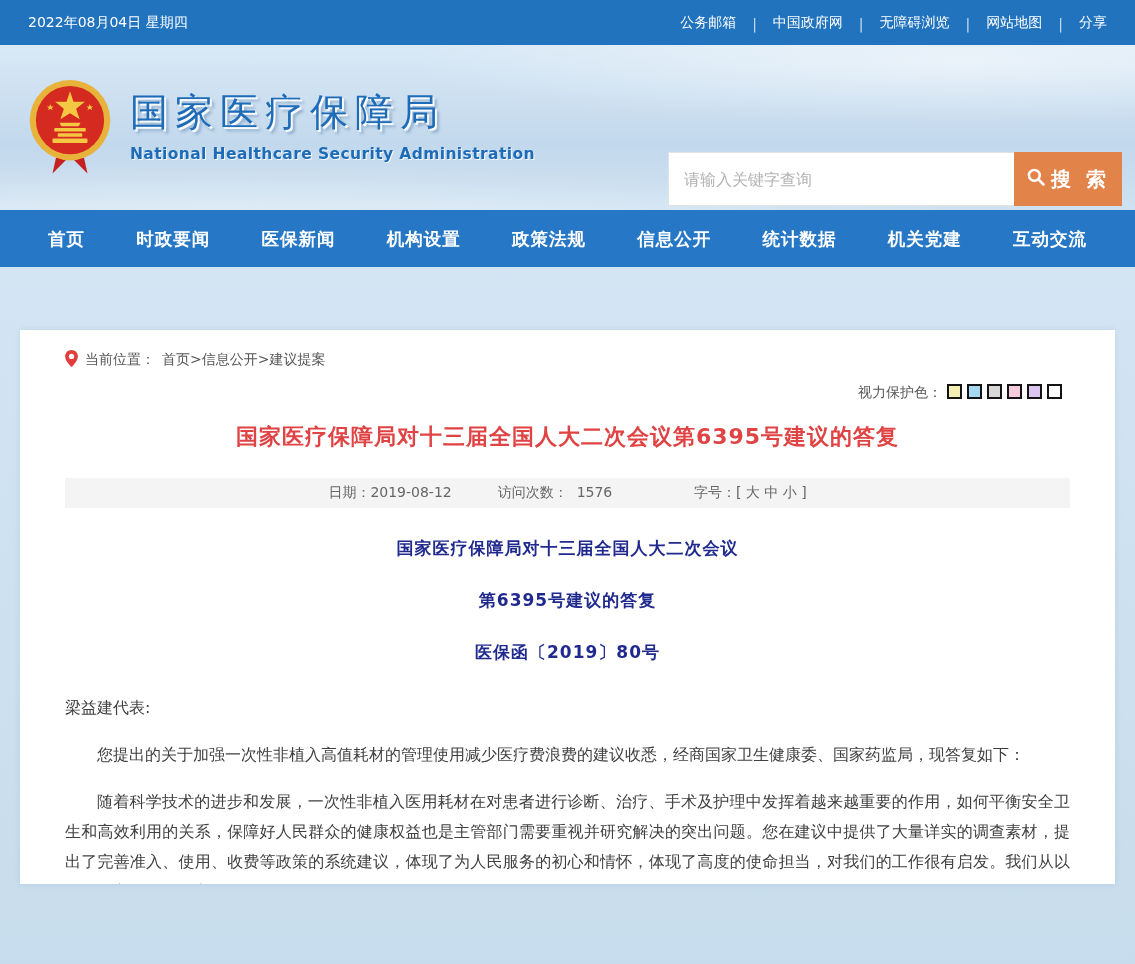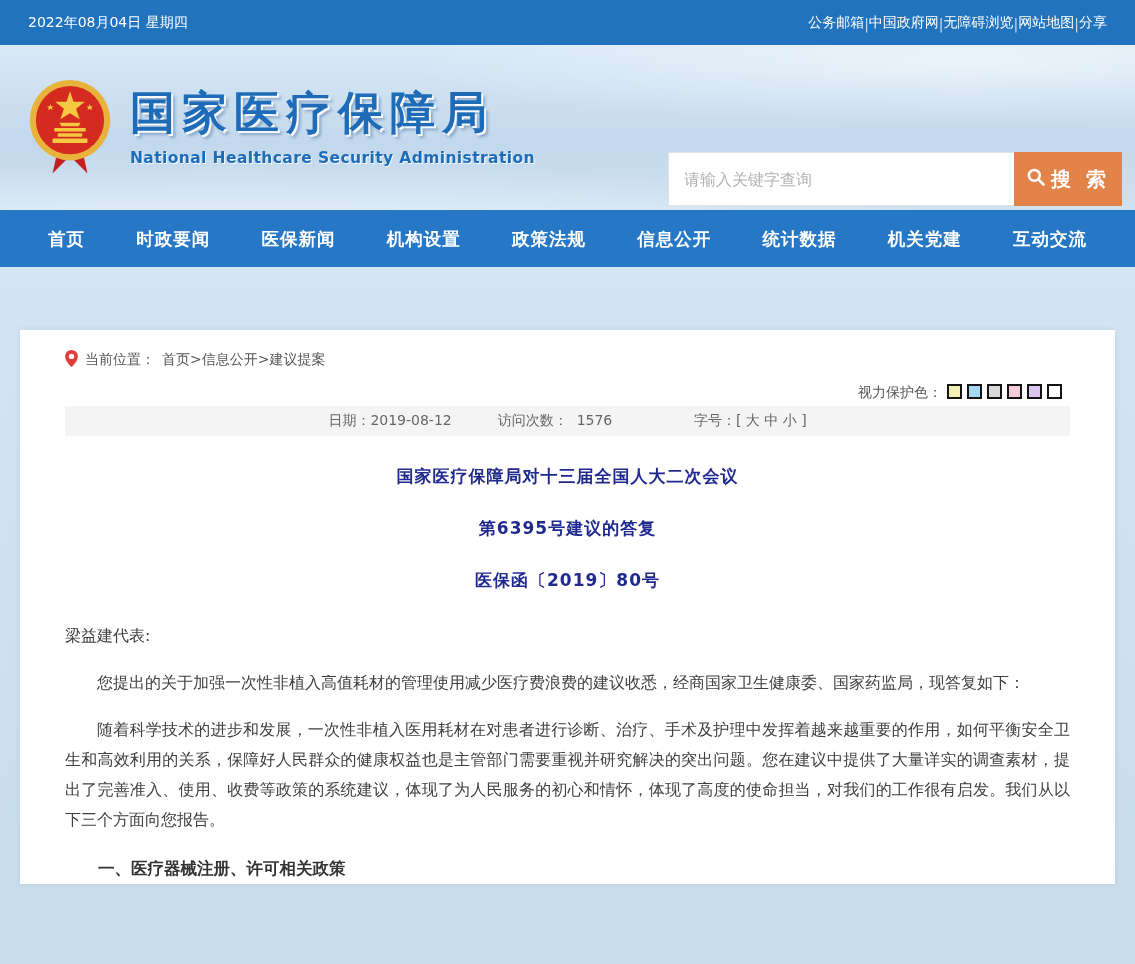--- a/index.html
+++ b/index.html
@@ -10,38 +10,38 @@
     background:#cfe1f0;
   }
   a { text-decoration:none; cursor:pointer; }
 
   
   .topbar {
     height:45px; background:#2173be; color:#fff;
     display:flex; align-items:center; justify-content:space-between;
     padding:0 28px; font-size:14px;
   }
-  .topbar-links { display:flex; align-items:flex-end; }
+  .topbar-links { display:flex; align-items:flex-end; gap:16px; }
   .topbar-links a { color:#fff; }
   .topbar-sep { opacity:.75; }
 
   
   .banner {
     height:165px; position:relative;
     background:
       radial-gradient(120% 80% at 20% 120%, rgba(255,255,255,.55), rgba(255,255,255,0) 60%),
       radial-gradient(90% 70% at 85% 10%, rgba(255,255,255,.5), rgba(255,255,255,0) 55%),
       linear-gradient(180deg,#d9e9f6 0%,#c2d8ec 60%,#cfe2f1 100%);
     display:flex; align-items:center;
   }
   .logo-link { display:flex; align-items:center; margin-left:26px; }
   .emblem { width:88px; height:98px; flex:0 0 auto; }
   .site-title { margin-left:16px; }
   .site-name {
-    font-size:45px; font-weight:bold; color:#1e6cb8; letter-spacing:7px; line-height:1.1;
+    font-size:38px; font-weight:normal; color:#1e6cb8; letter-spacing:7px; line-height:1.1;
     text-shadow:2px 2px 0 rgba(255,255,255,.9), 4px 4px 3px rgba(25,75,135,.35);
   }
   .site-name-en {
     font-size:15.5px; font-weight:bold; color:#1e6cb8; margin-top:12px; letter-spacing:.4px;
     text-shadow:1px 1px 0 rgba(255,255,255,.85);
   }
   .search-area { position:absolute; right:13px; top:107px; display:flex; height:54px; width:454px; }
   .search-input {
     flex:1; border:1px solid #e2e2e2; border-right:none; background:#fff;
     padding:0 15px; font-size:16px; color:#333; outline:none;
@@ -168,20 +168,21 @@
       </span>
       <span>当前位置：</span>
       <a>首页&gt;信息公开&gt;建议提案</a>
     </div>
 
     <div class="eye-row">
       <span>视力保护色：</span>
       <span><span class="swatch" style="background: rgb(243, 239, 180);"></span><span class="swatch" style="background: rgb(165, 217, 241);"></span><span class="swatch" style="background: rgb(215, 215, 215);"></span><span class="swatch" style="background: rgb(246, 203, 219);"></span><span class="swatch" style="background: rgb(220, 198, 240);"></span><span class="swatch" style="background: rgb(255, 255, 255);"></span></span>
     </div>
 
+    <div class="article-title">国家医疗保障局对十三届全国人大二次会议第6395号建议的答复</div>
 
     <div class="meta-bar">
       <span class="meta-item">日期：2019-08-12</span>
       <span class="meta-item">访问次数：  1576</span>
       <span class="meta-item">
         <span>字号：</span><span class="font-size-opts">[ 大 中 小 ]</span>
       </span>
     </div>
 
     <div class="doc-h">国家医疗保障局对十三届全国人大二次会议</div>

